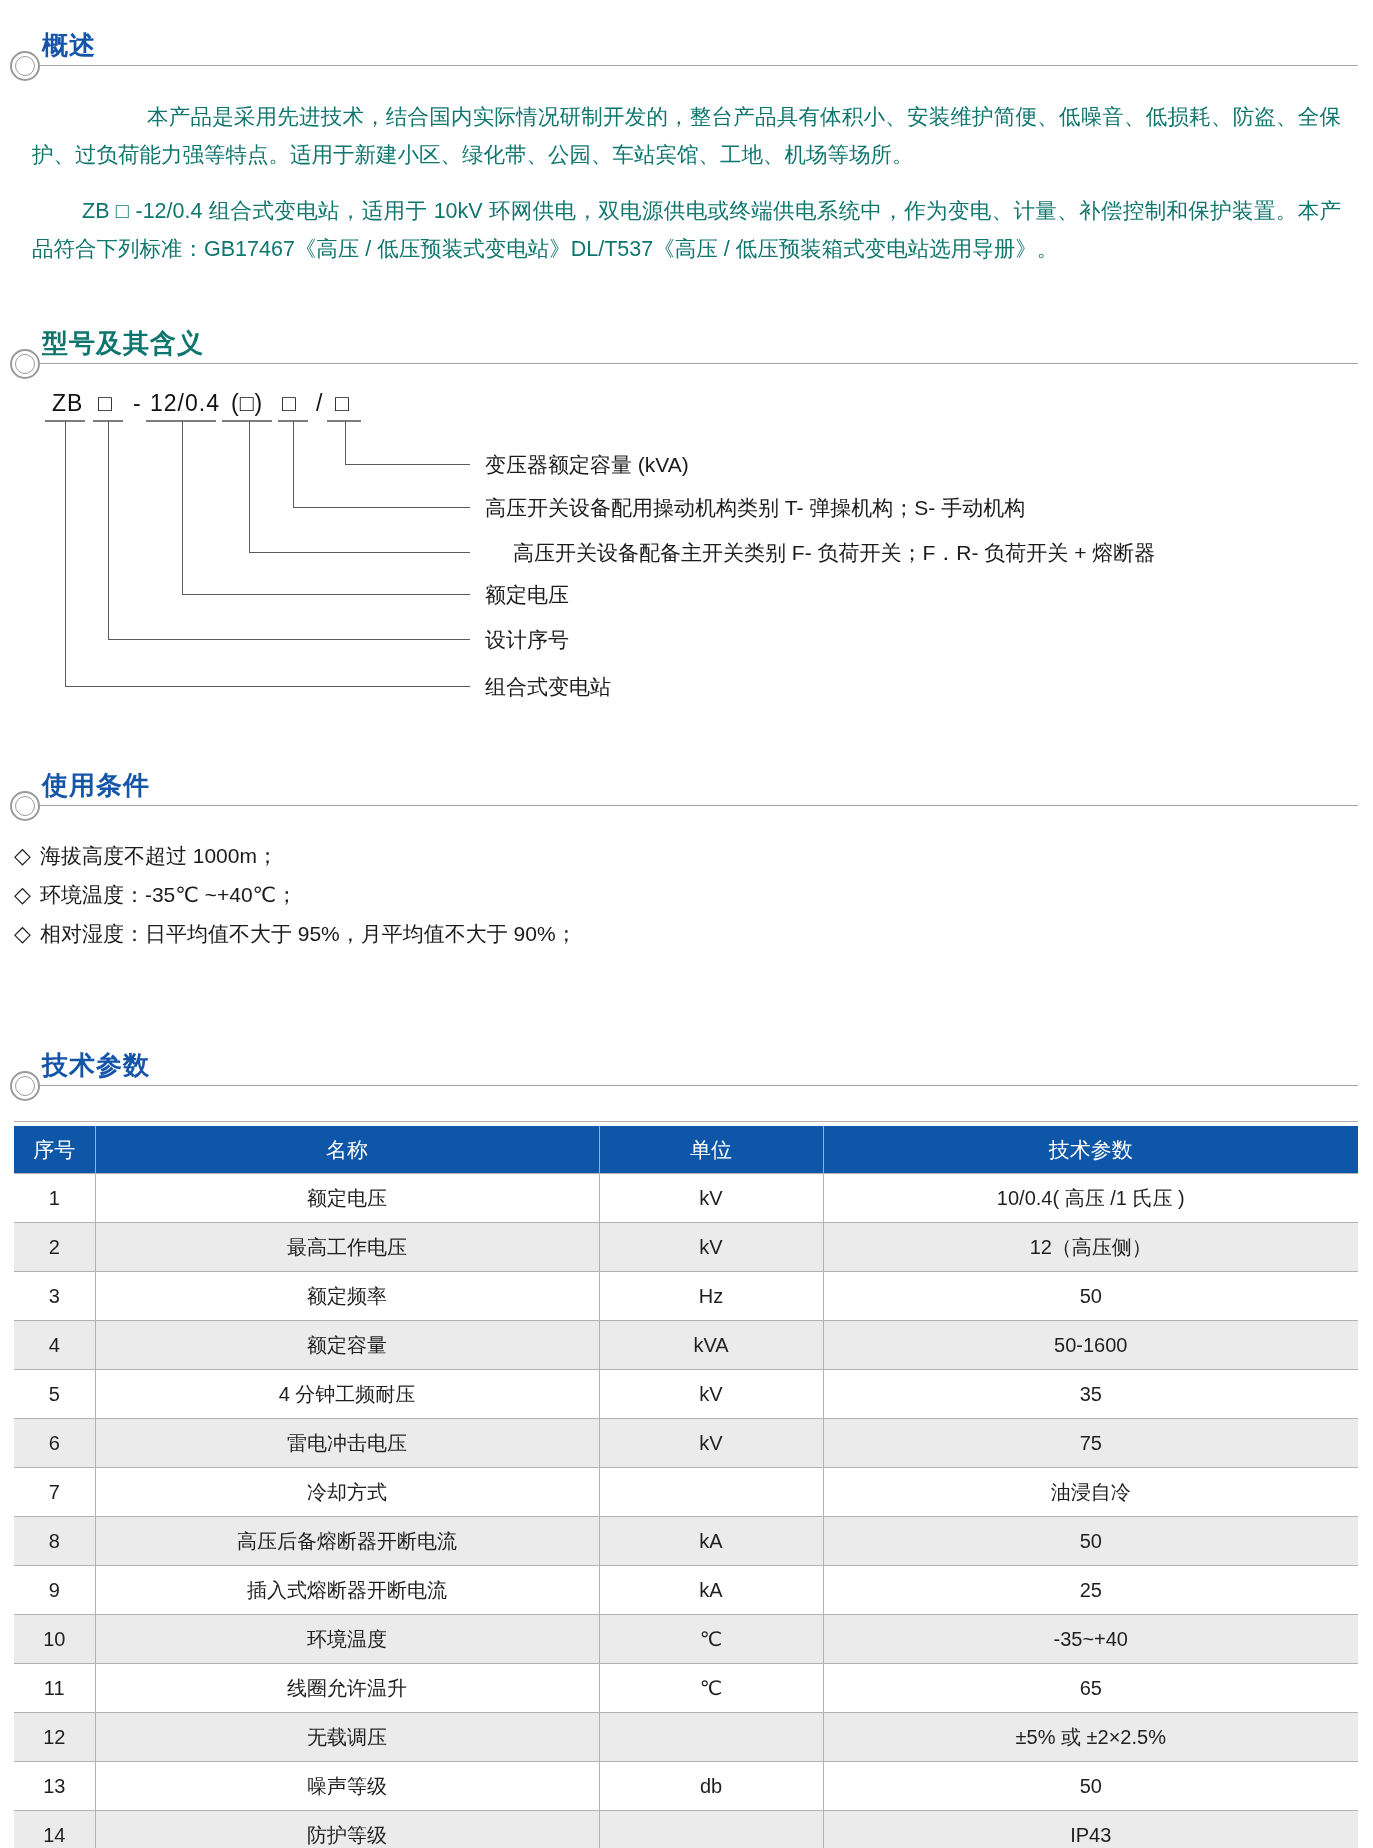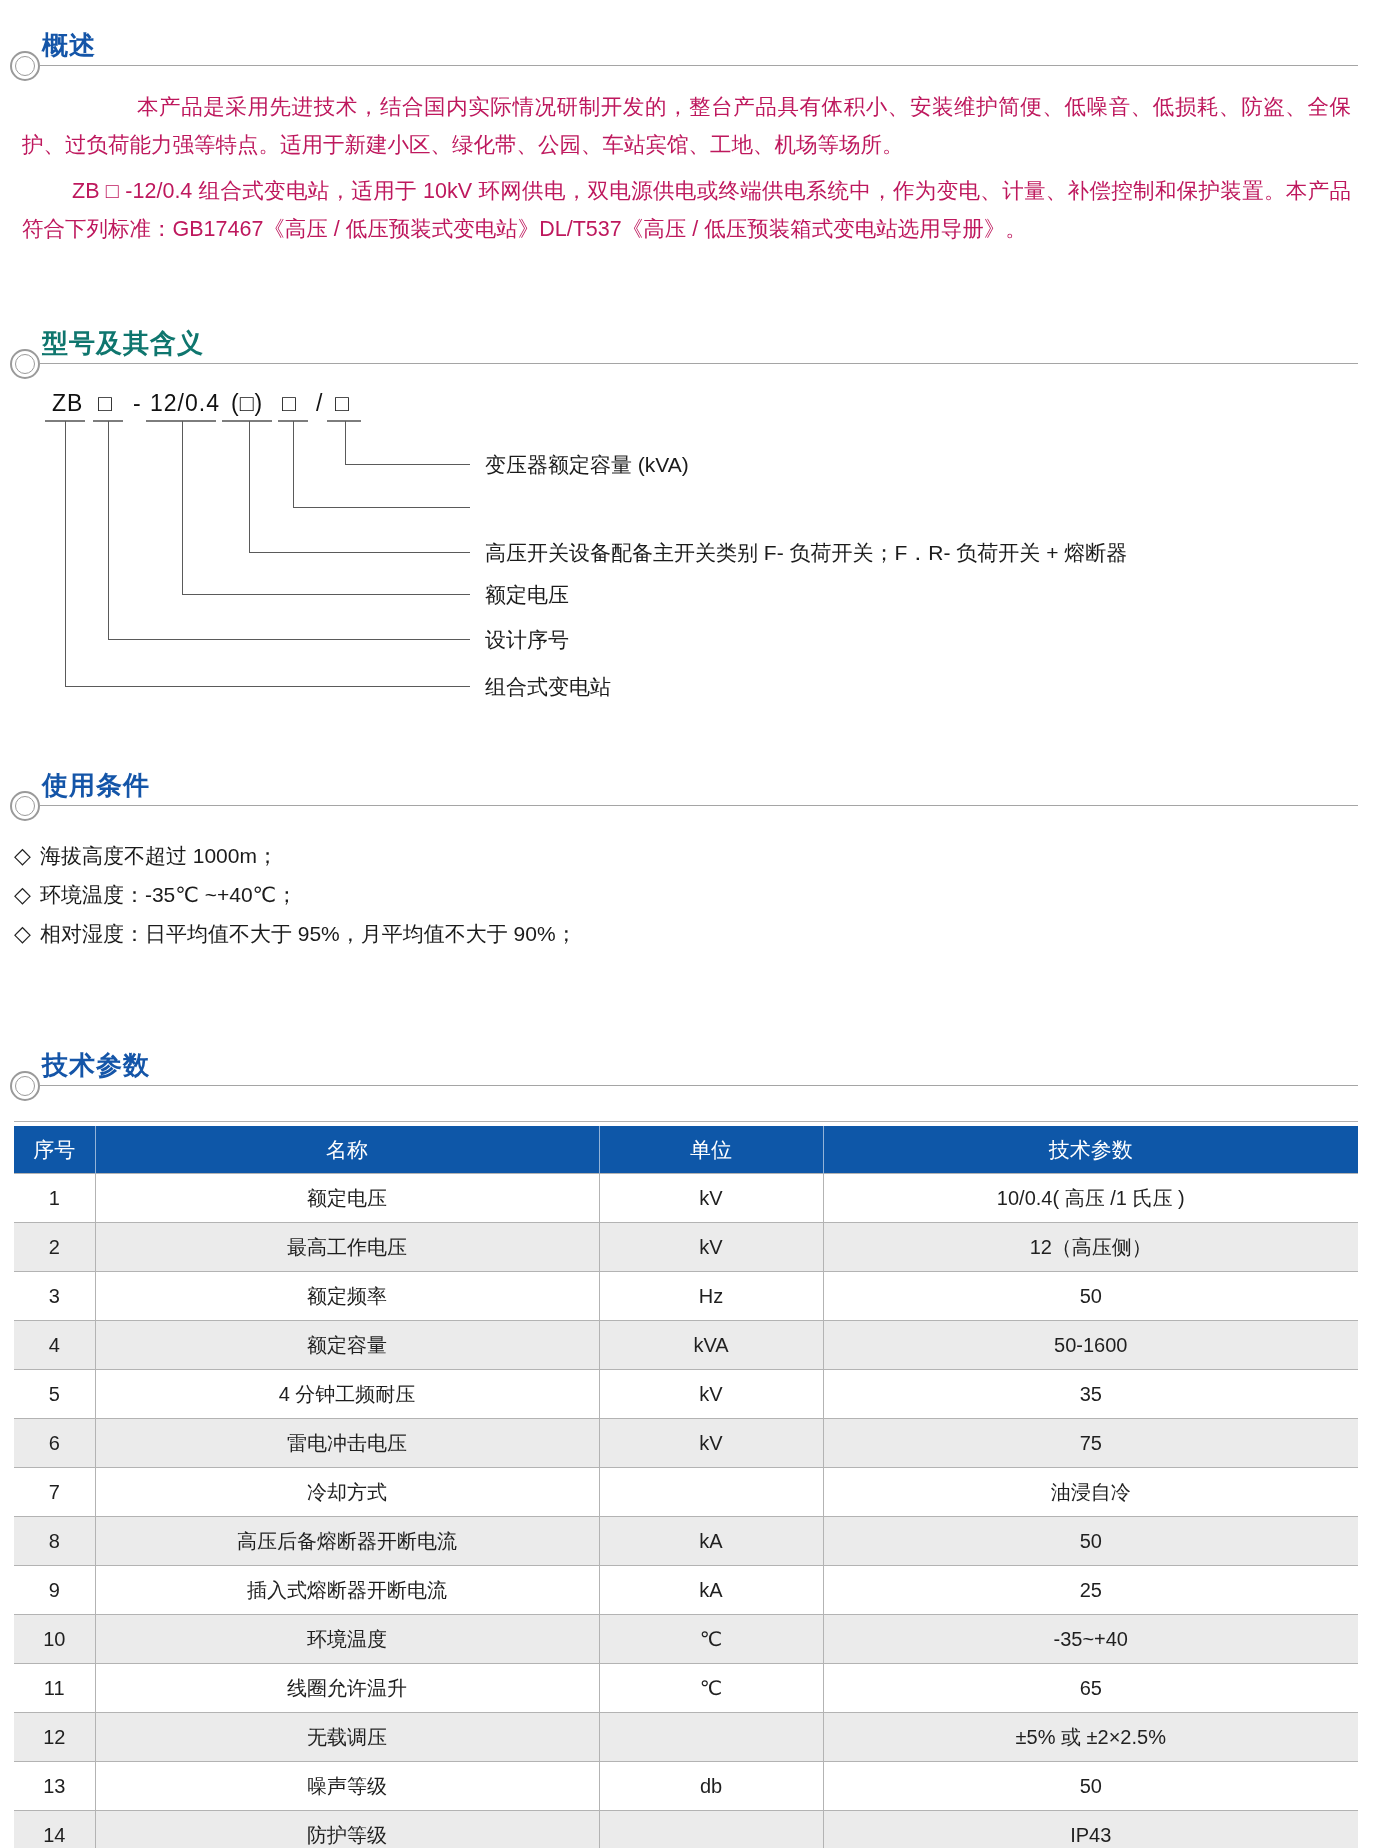--- a/index.html
+++ b/index.html
@@ -22,21 +22,21 @@
     position:absolute;left:10px;width:30px;height:30px;border-radius:50%;
     border:2px solid #9a9a9a;background:#fff;box-sizing:border-box;
   }
   .sec-circle .inner{
     position:absolute;left:3px;top:3px;width:20px;height:20px;border-radius:50%;
     border:1px solid #9a9a9a;box-sizing:border-box;
   }
   
   .paras{position:absolute;left:14px;top:80px;width:1345px;}
   .paras p{
-    margin:8px;font-size:21.5px;line-height:38px;text-align:justify;color:#be185d;
+    margin:18px;font-size:21.5px;line-height:38px;text-align:justify;color:#0f766e;
   }
   .paras p.p1{text-indent:115px;}
   .paras p.p2{text-indent:50px;}
   
   .diagram{position:absolute;left:0;top:388px;width:1373px;height:320px;}
   .code-part{position:absolute;top:2px;font-size:23px;color:#111;letter-spacing:1px;white-space:nowrap;}
   .tick{position:absolute;top:32px;height:2px;background:#7d7d7d;}
   .connector{position:absolute;top:33px;border-left:1px solid #5a5a5a;border-bottom:1px solid #5a5a5a;box-sizing:border-box;}
   .diag-label{position:absolute;left:485px;font-size:21px;line-height:28px;color:#1b1b1b;white-space:nowrap;}
   
@@ -96,22 +96,23 @@
     <span class="code-part" style="left: 335px;">□</span>
     <div class="tick" style="left: 45px; width: 40px;"></div>
     <div class="tick" style="left: 93px; width: 30px;"></div>
     <div class="tick" style="left: 146px; width: 70px;"></div>
     <div class="tick" style="left: 222px; width: 50px;"></div>
     <div class="tick" style="left: 278px; width: 30px;"></div>
     <div class="tick" style="left: 327px; width: 34px;"></div>
     <div class="connector" style="left: 345px; width: 125px; height: 44px;"></div>
     <div class="diag-label" style="top: 63px;">变压器额定容量 (kVA)</div>
     <div class="connector" style="left: 293px; width: 177px; height: 87px;"></div>
+    <div class="diag-label" style="top: 106px;">高压开关设备配用操动机构类别 T- 弹操机构；S- 手动机构</div>
     <div class="connector" style="left: 249px; width: 221px; height: 132px;"></div>
-    <div class="diag-label" style="top: 151px;">高压开关设备配备主开关类别 F- 负荷开关；F．R- 负荷开关 + 熔断器</div>
+    <div class="diag-label" style="top: 151px; margin-left: 28px;">高压开关设备配备主开关类别 F- 负荷开关；F．R- 负荷开关 + 熔断器</div>
     <div class="connector" style="left: 182px; width: 288px; height: 174px;"></div>
     <div class="diag-label" style="top: 193px;">额定电压</div>
     <div class="connector" style="left: 108px; width: 362px; height: 219px;"></div>
     <div class="diag-label" style="top: 238px;">设计序号</div>
     <div class="connector" style="left: 65px; width: 405px; height: 266px;"></div>
     <div class="diag-label" style="top: 285px;">组合式变电站</div>
   </div>
 
 <div class="sec" style="top:0;">
   <div class="sec-title" style="top: 768px; color: rgb(20, 85, 168);">使用条件</div>

